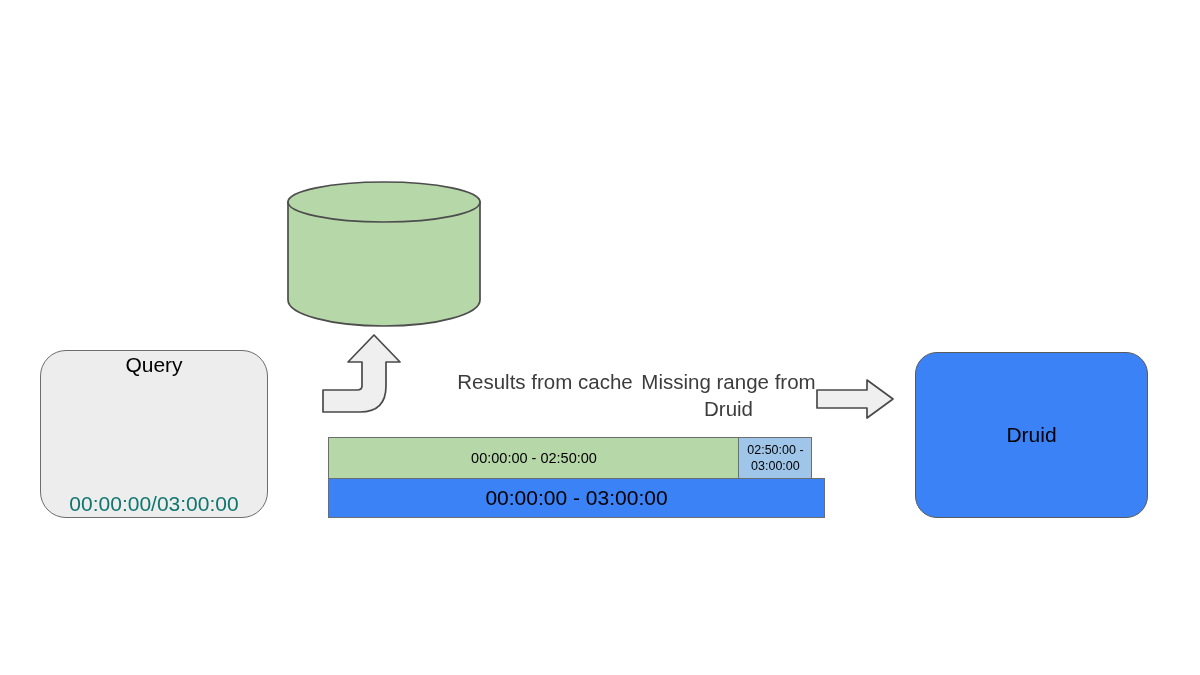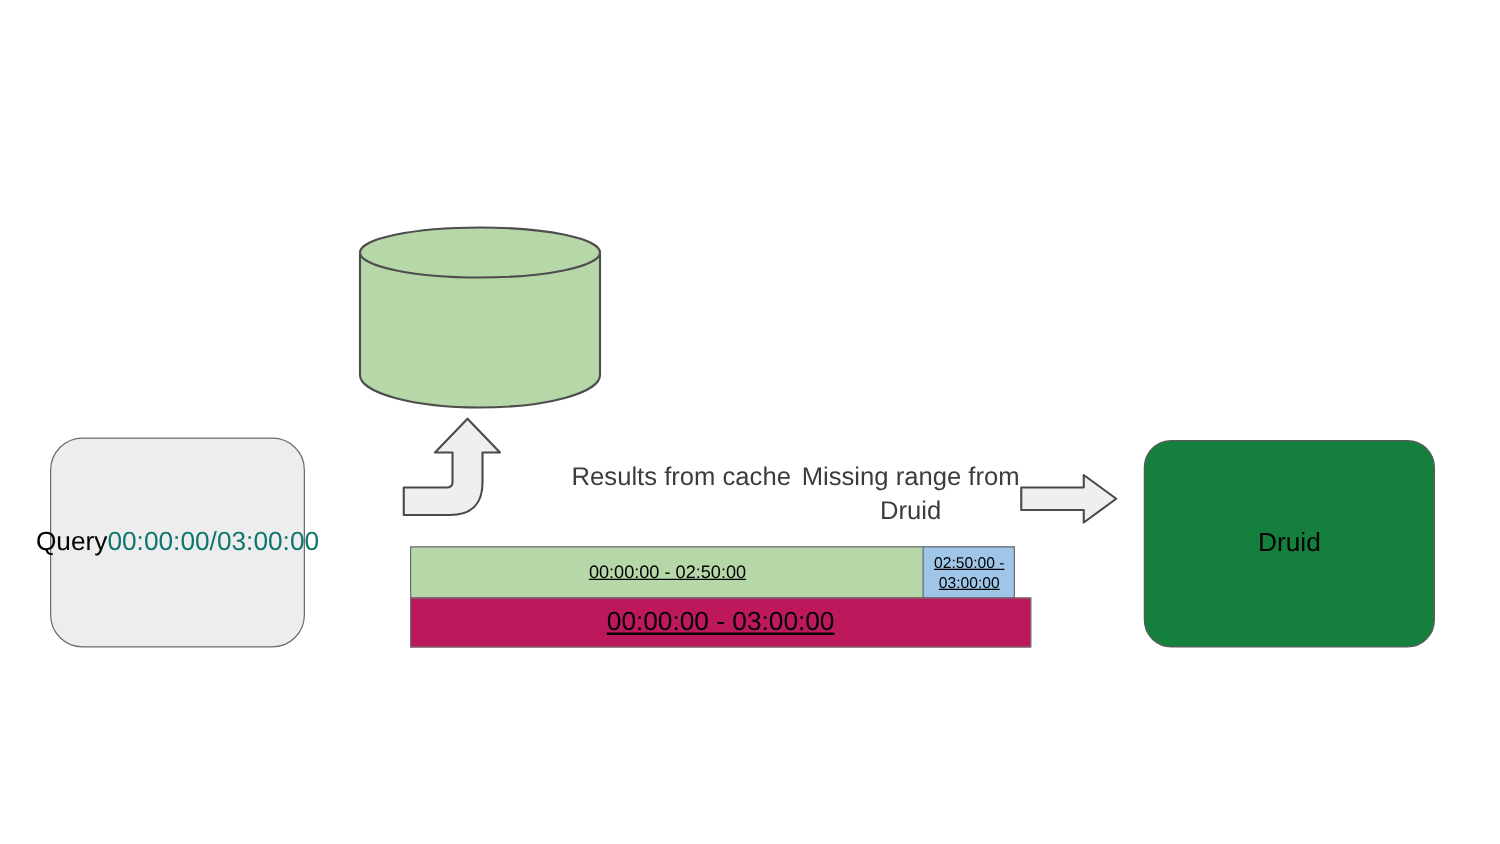--- a/index.html
+++ b/index.html
@@ -19,30 +19,30 @@
     width: 1200px;
     height: 675px;
     background: #ffffff;
   }
 
   
   .query-box {
     position: absolute;
     left: 40px;
     top: 350px;
-    width: 204px;
+    width: 228px;
     height: 168px;
     background: #ededed;
     border: 1.6px solid #6d6d6d;
     border-radius: 26px;
     box-sizing: border-box;
     display: flex;
-    flex-direction: row;
+    flex-direction: column;
     align-items: center;
-    justify-content: center;
+    justify-content: space-between;
     line-height: 1.30;
   }
   .query-title {
     font-size: 21px;
     color: #000000;
   }
   .query-range {
     font-size: 21px;
     color: #0f766e;
   }
@@ -117,51 +117,50 @@
     height: 40px;
   }
   .seg {
     box-sizing: border-box;
     border: 1.6px solid #6d6d6d;
     display: flex;
     align-items: center;
     justify-content: center;
     text-align: center;
     overflow: hidden;
-    text-decoration: underline;
   }
   .seg-cache {
     width: 412px;
     background: #b6d7a8;
     font-size: 14.5px;
     color: #000000;
   }
   .seg-missing {
     width: 74px;
     margin-left: -1.6px;
     background: #9fc5e8;
     font-size: 12.5px;
     color: #000000;
     line-height: 1.28;
   }
   .seg-total {
     width: 497px;
-    background: #be185d;
+    background: #3b82f6;
     font-size: 21px;
     color: #000000;
   }
 
   
   .druid-box {
     position: absolute;
     left: 915px;
     top: 352px;
     width: 233px;
     height: 166px;
-    background: #15803d;
+    background: #3b82f6;
     border: 1.6px solid #5b5b5b;
     border-radius: 22px;
     box-sizing: border-box;
     display: flex;
     align-items: center;
     justify-content: center;
     font-size: 21px;
     color: #000000;
   }
 </style>

